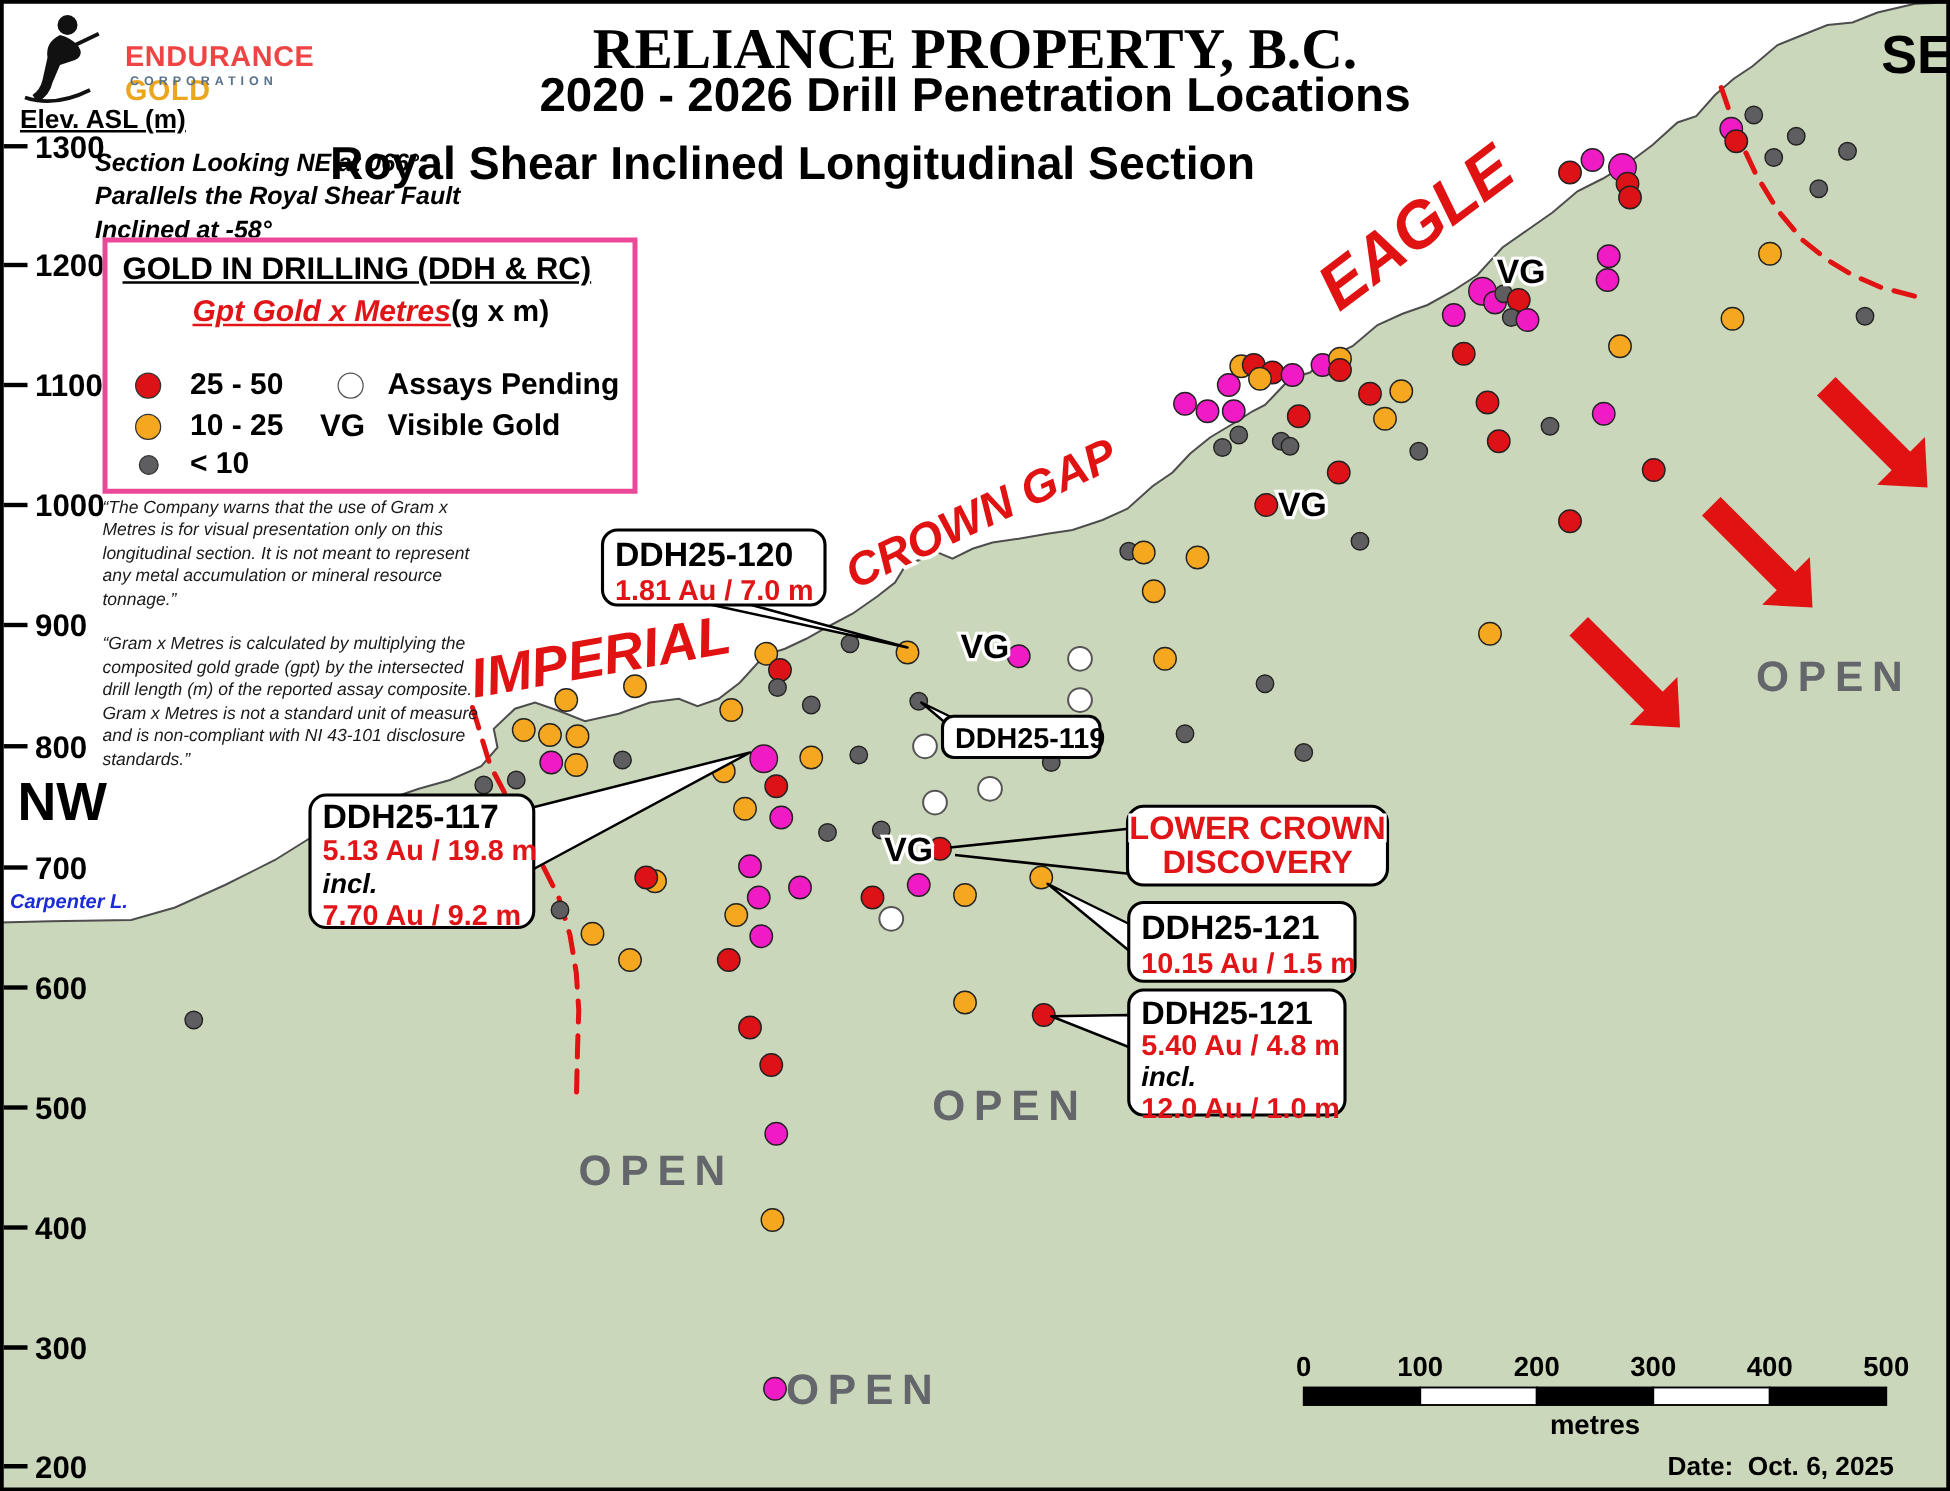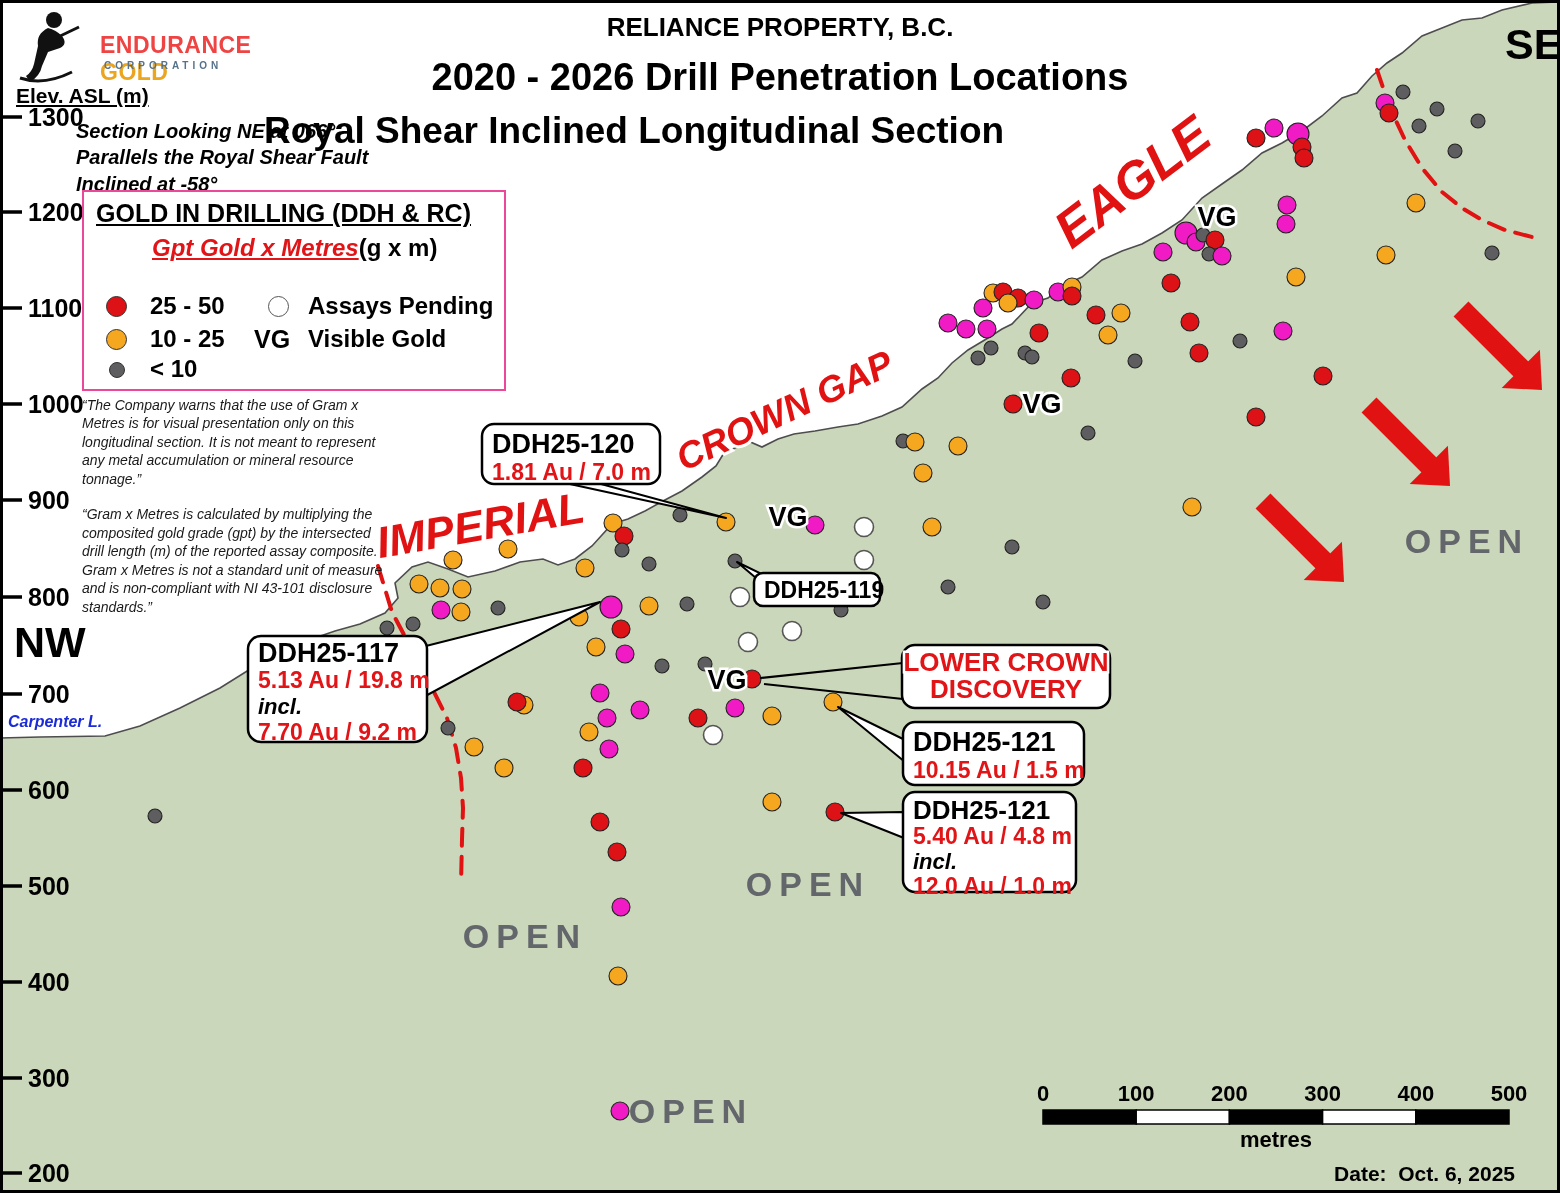--- a/index.html
+++ b/index.html
@@ -8,27 +8,27 @@
   .frame{position:absolute;inset:0;border:3px solid #000;pointer-events:none;z-index:50;}
   #map{position:absolute;left:0;top:0;z-index:1;}
   #map text{font-family:"Liberation Sans",sans-serif;}
   .abs{position:absolute;z-index:10;}
   
   .logo{left:14px;top:6px;width:300px;height:80px;}
   .logo-fig{position:absolute;left:0;top:2px;}
   .logo-name{position:absolute;left:86px;top:26px;font-size:23px;font-weight:bold;letter-spacing:.5px;}
   .logo-corp{position:absolute;left:90px;top:54px;font-size:10px;font-weight:bold;letter-spacing:4px;color:#56718a;}
   
-  .title1{left:280px;top:12px;width:1000px;text-align:center;font-size:26px;font-weight:bold;}
+  .title1{left:280px;top:12px;width:1000px;text-align:center;font-size:46px;font-weight:bold;font-family:Liberation Serif, serif;}
   .title2{left:280px;top:56px;width:1000px;text-align:center;font-size:38px;font-weight:bold;}
   .subtitle{left:264px;top:110px;width:1000px;font-size:37px;font-weight:bold;}
   .elev-label{left:16px;top:84px;font-size:21px;font-weight:bold;text-decoration:underline;}
   .note{left:76px;top:118px;font-size:20px;font-weight:bold;font-style:italic;white-space:pre-line;line-height:1.32;}
   
-  .legend{left:82px;top:190px;width:420px;height:197px;background:#fff;border:2px solid #ec4899;}
+  .legend{left:82px;top:190px;width:420px;height:197px;background:#fff;border:4px solid #ec4899;}
   .lg-title{position:absolute;left:12px;top:7px;font-size:25px;font-weight:bold;text-decoration:underline;}
   .lg-sub{position:absolute;left:68px;top:42px;font-size:24px;font-weight:bold;}
   .lg-sub-red{color:#E11417;font-style:italic;text-decoration:underline;}
   .lg-units{margin-left:0;color:#000;}
   .lg-row{position:absolute;left:0;width:100%;height:30px;}
   .lg-dot{position:absolute;left:22px;top:5px;width:19px;height:19px;border-radius:50%;border:1px solid #333;}
   .lg-dot.small{left:25px;top:8px;width:14px;height:14px;}
   .lg-dot.pending{left:184px;background:#fff;border:1.6px solid #555;}
   .lg-label{position:absolute;left:66px;top:1px;font-size:24px;font-weight:bold;}
   .lg-right{position:absolute;left:224px;top:1px;font-size:24px;font-weight:bold;}

